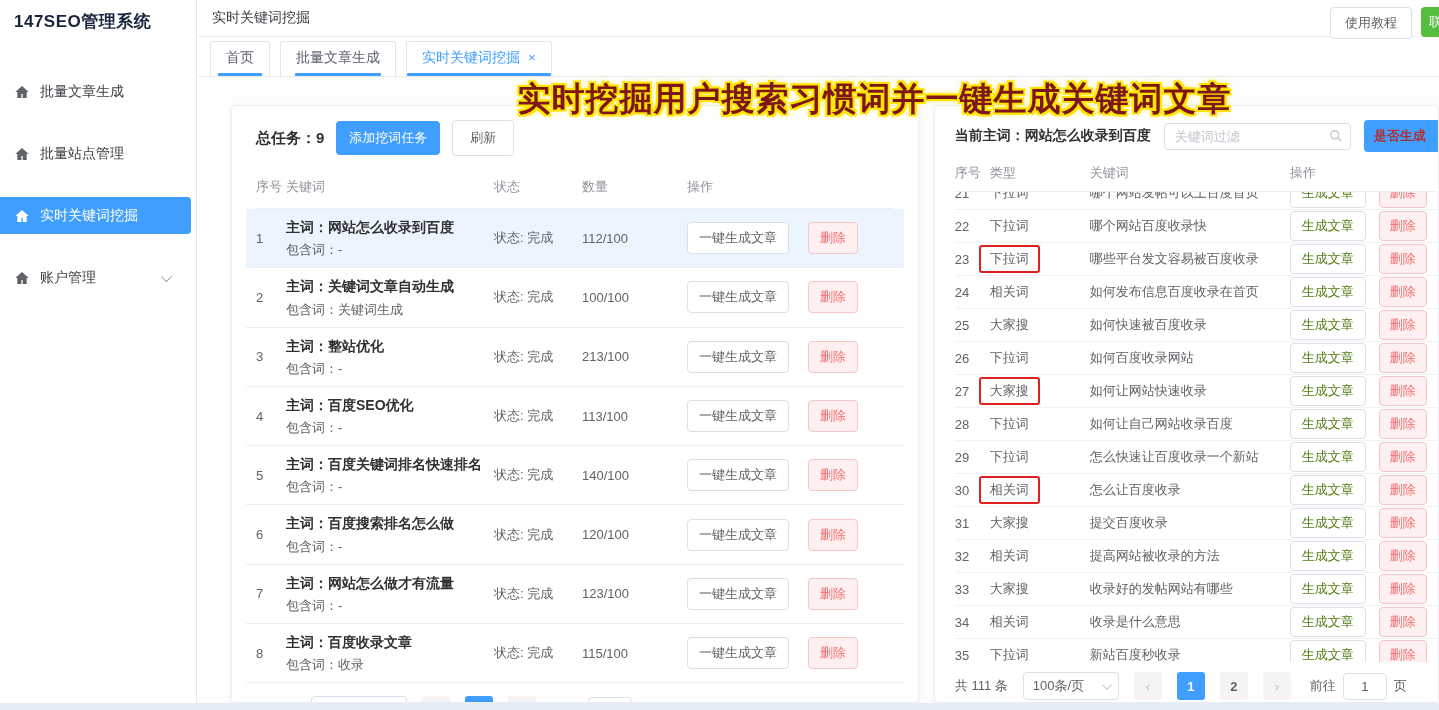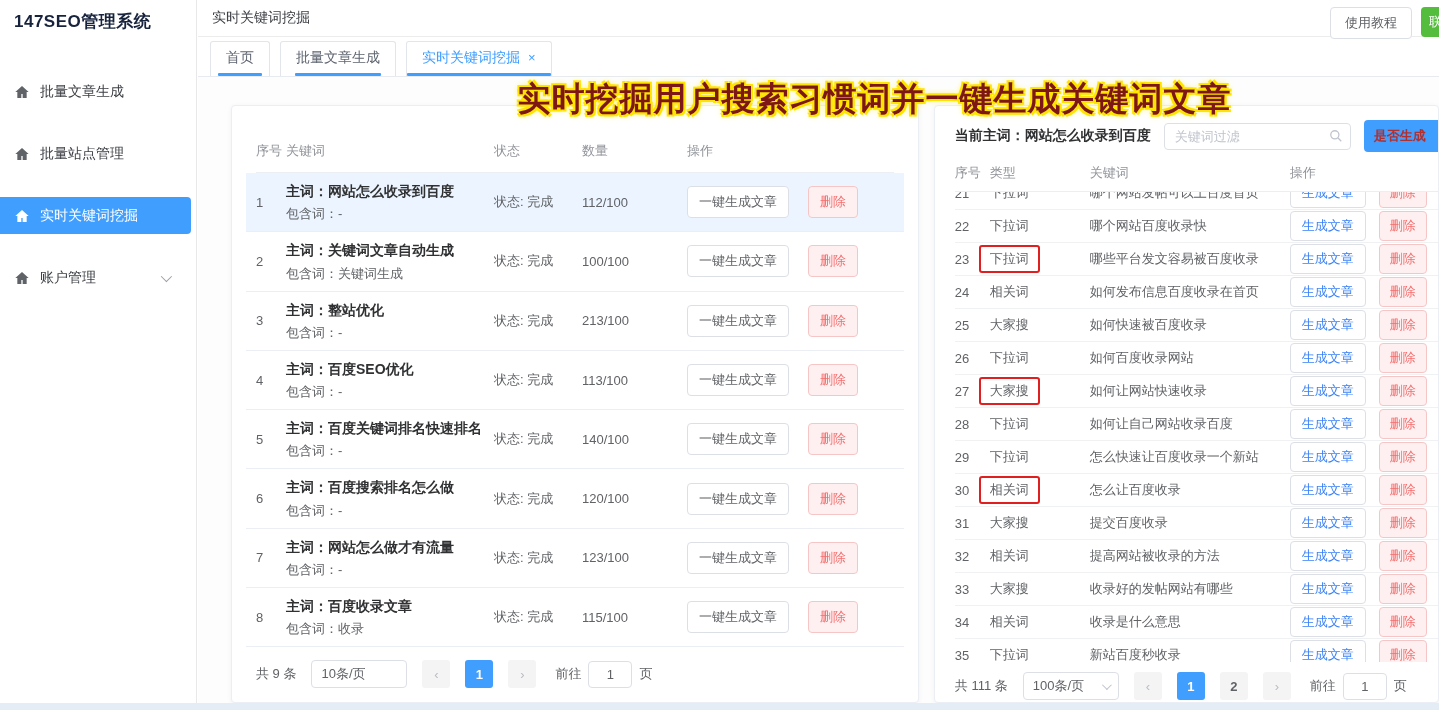--- a/index.html
+++ b/index.html
@@ -76,21 +76,21 @@
 
   .r-head { display:flex; font-size:13px; color:#909399; padding:6px 0 9px; border-bottom:1px solid #ebeef5; }
   .rc-no{ width:35px; flex:none; } .rc-type{ width:100px; flex:none; } .rc-kw{ width:200px; flex:none; } .rc-ops{ flex:1; }
   .right-scroll { height:470px; overflow:hidden; }
   .rrow { display:flex; align-items:center; height:33px; border-bottom:1px solid #f0f1f3; font-size:13px; color:#606266; }
   .rrow:first-child { margin-top:-15px; }
   .rrow .rc-kw { white-space:nowrap; }
   .type-text { display:inline-block; }
   .type-text.red-boxed { border:2px solid #e02020; border-radius:3px; padding:3px 9px; margin-left:-11px; }
   .rc-ops { display:flex; gap:13px; align-items:center; }
-  .btn-sm-outline { background:#fff; border:1px solid #dcdfe6; border-radius:4px; color:#3b82f6; font-size:13px; padding:5px 11px; cursor:pointer; white-space:nowrap; }
+  .btn-sm-outline { background:#fff; border:1px solid #dcdfe6; border-radius:4px; color:#4d7c0f; font-size:13px; padding:5px 11px; cursor:pointer; white-space:nowrap; }
   .btn-sm-danger { background:#fef0f0; border:1px solid #f6c6c6; border-radius:4px; color:#f56c6c; font-size:13px; padding:5px 10px; cursor:pointer; white-space:nowrap; }
   .r-pag { margin-top:10px; }
 
   .bottom-strip { position:absolute; left:0; right:0; bottom:0; height:7px; background:#e4ecf5; z-index:20; }
 </style>
 </head>
 <body>
 
 <div class="sidebar">
   <div class="logo">147SEO管理系统</div>
@@ -146,20 +146,25 @@
       <span>实时关键词挖掘</span><span class="tab-close">×</span>
     </div>
   </div>
 
   <div class="content">
     <div class="banner">实时挖掘用户搜索习惯词并一键生成关键词文章</div>
 
     <div class="cards">
 
       <div class="card card-left">
+        <div class="l-toolbar">
+          <span class="l-total"><span>总任务：</span><span>9</span></span>
+          <button class="btn-primary">添加挖词任务</button>
+          <button class="btn-plain">刷新</button>
+        </div>
 
         <div class="l-head">
           <div class="lc-no">序号</div>
           <div class="lc-kw">关键词</div>
           <div class="lc-st">状态</div>
           <div class="lc-qty">数量</div>
           <div class="lc-ops">操作</div>
         </div>
 
         <div class="lrow selected">

